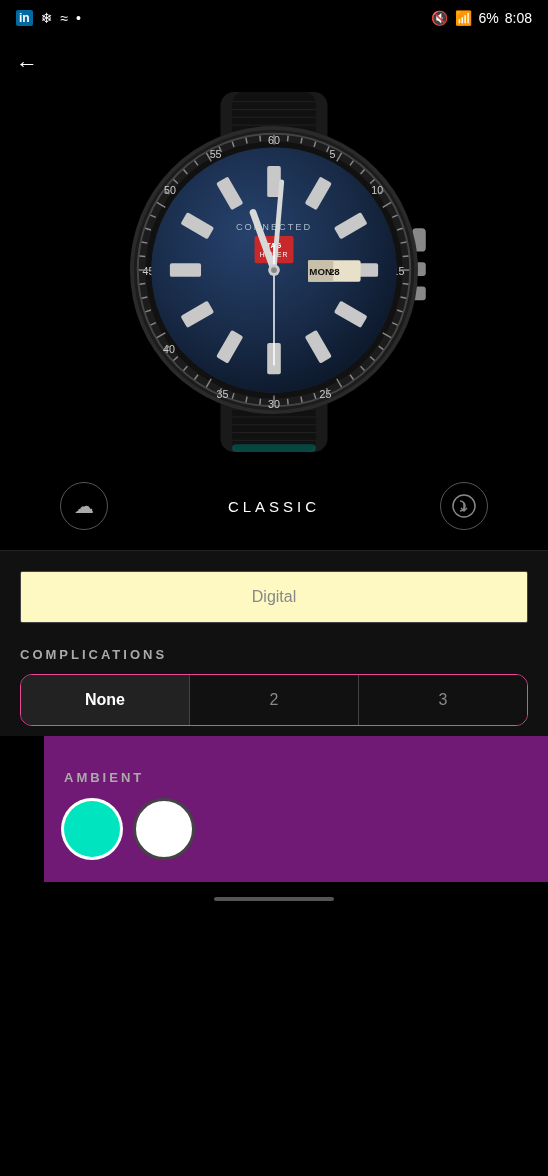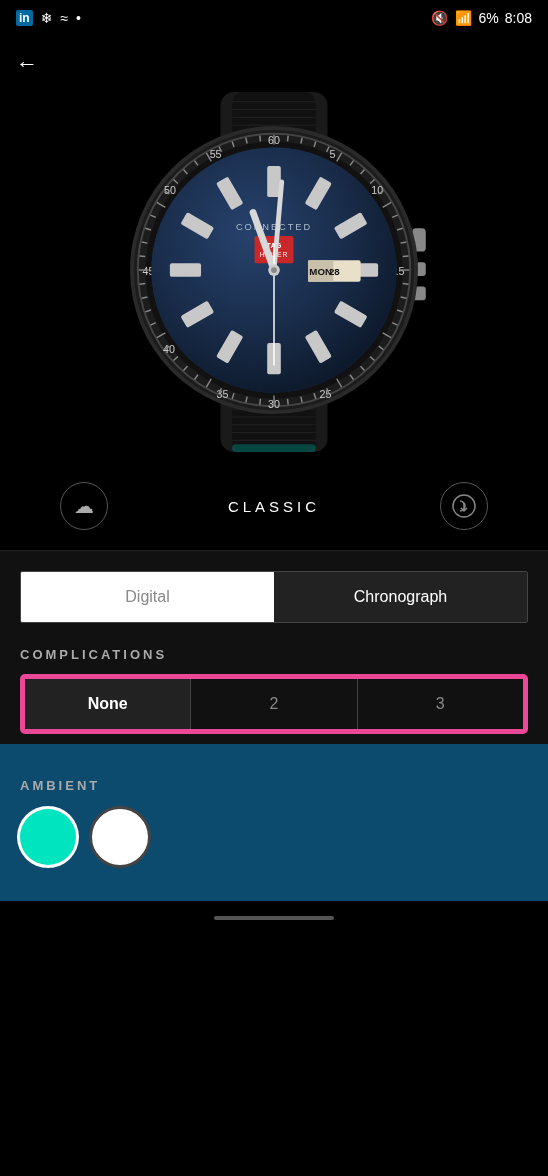--- a/index.html
+++ b/index.html
@@ -131,43 +131,43 @@
       overflow: hidden;
       margin-bottom: 10px;
     }
     .tab-item {
       flex: 1;
       padding: 16px 0;
       text-align: center;
       font-size: 16px;
       font-weight: 400;
       color: #888;
-      background: #ffffff;
+      background: #fef9c3;
       border: none;
       cursor: pointer;
     }
     .tab-item.active {
       background: #222;
       color: #fff;
       font-weight: 500;
     }
 
     
     .section-label {
       font-size: 13px;
       letter-spacing: 3px;
       color: #aaa;
       margin: 24px 0 12px;
       font-weight: 600;
     }
 
     .complications-row {
       display: flex;
-      border: 5px solid #ec4899;
-      border-radius: 5px;
+      border: 1px solid #ec4899;
+      border-radius: 12px;
       overflow: hidden;
     }
     .comp-item {
       flex: 1;
       padding: 16px 0;
       text-align: center;
       font-size: 16px;
       color: #888;
       background: #111;
       border: none;
@@ -176,22 +176,23 @@
     }
     .comp-item:last-child { border-right: none; }
     .comp-item.active {
       background: #222;
       color: #fff;
       font-weight: 600;
     }
 
     
     .ambient-section {
-      padding: 10px 20px 36px;
-      background: #0c4a6e;
+      padding: 10px 20px 25px;
+      background: #701a75;
+      margin-left: 44px;
     }
     .color-options {
       display: flex;
       gap: 16px;
       margin-top: 16px;
     }
     .color-circle {
       width: 56px;
       height: 56px;
       border-radius: 50%;
@@ -442,21 +443,20 @@
       <polyline points="10,15 13,18 16,15" fill="none" stroke="#888" stroke-width="1.5"></polyline>
     </svg>
   </div>
 </div>
 
 <div class="divider"></div>
 
 <div class="options-section">
   <div class="tab-group">
     <button class="tab-item">Digital</button>
-    <button class="tab-item active">Chronograph</button>
   </div>
 
   <div class="section-label">COMPLICATIONS</div>
 
   <div class="complications-row">
     <button class="comp-item active">None</button>
     <button class="comp-item">2</button>
     <button class="comp-item">3</button>
   </div>
 </div>

